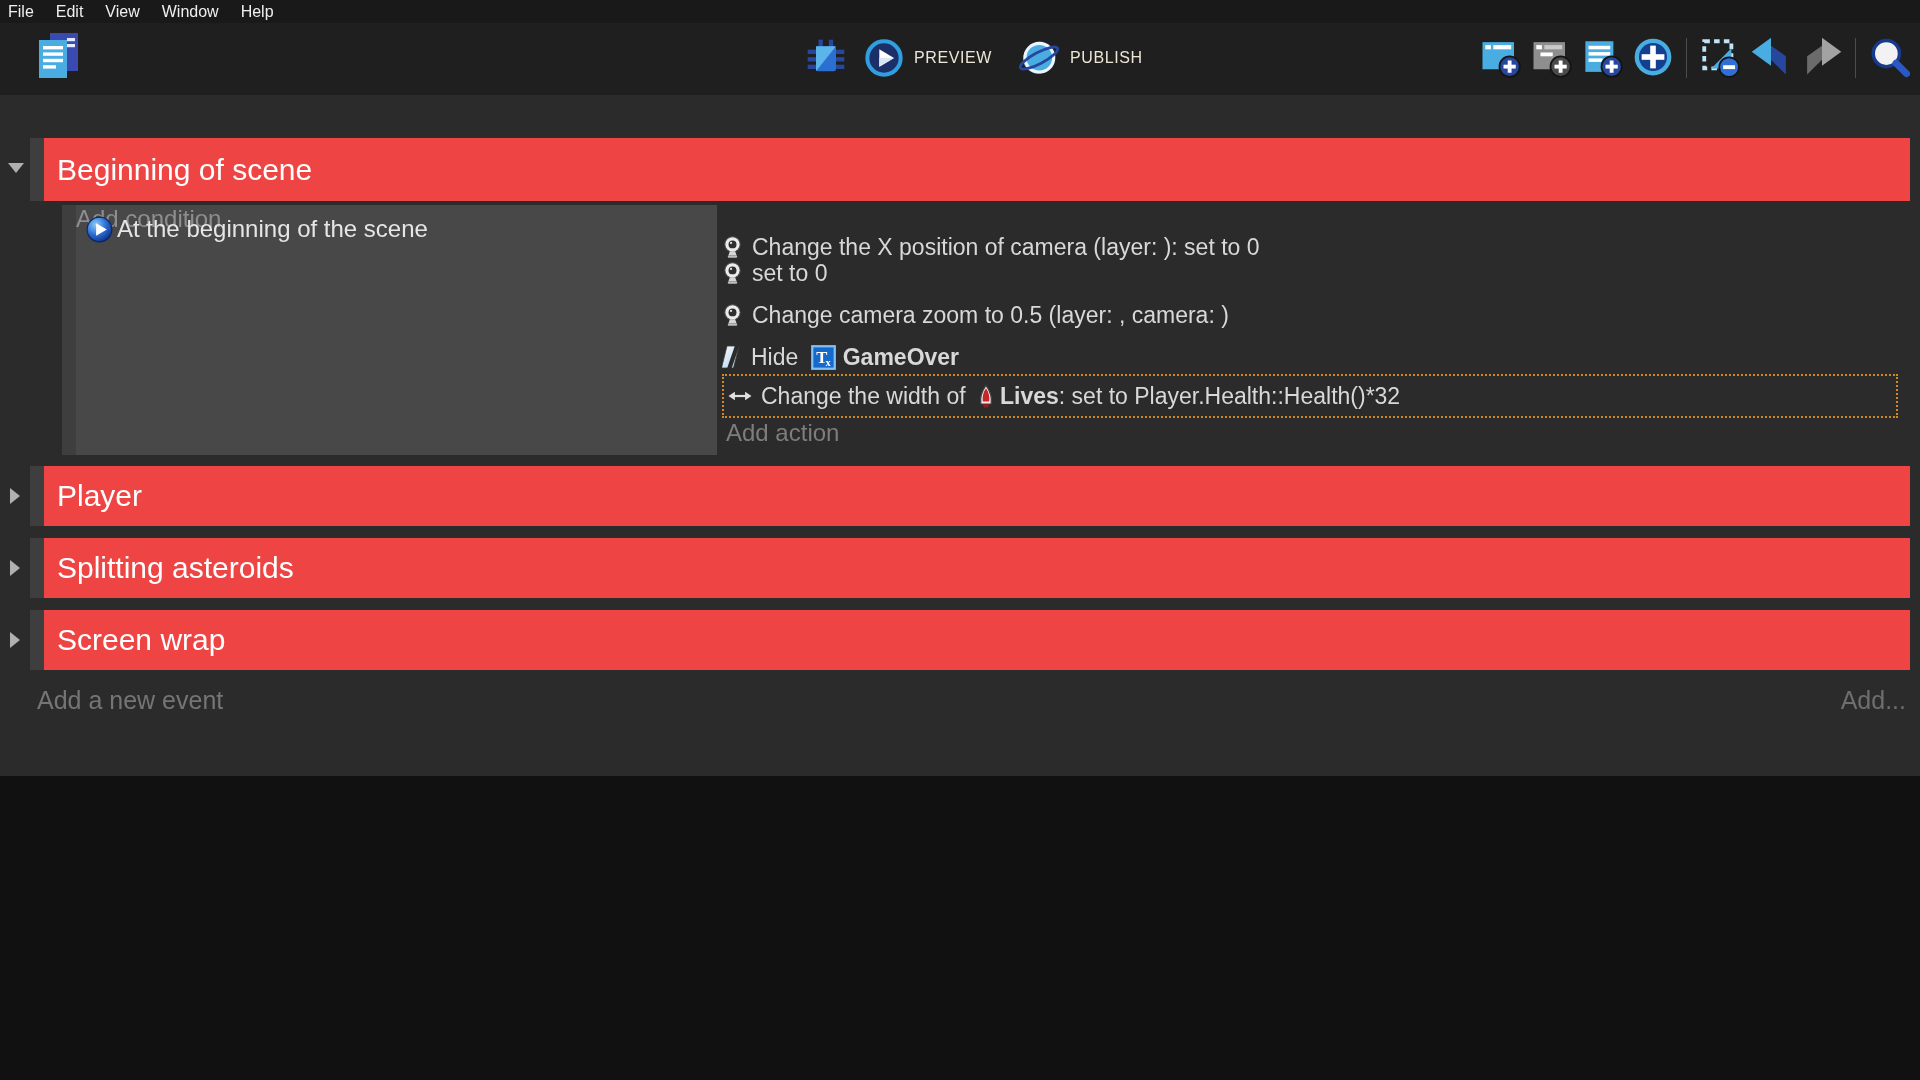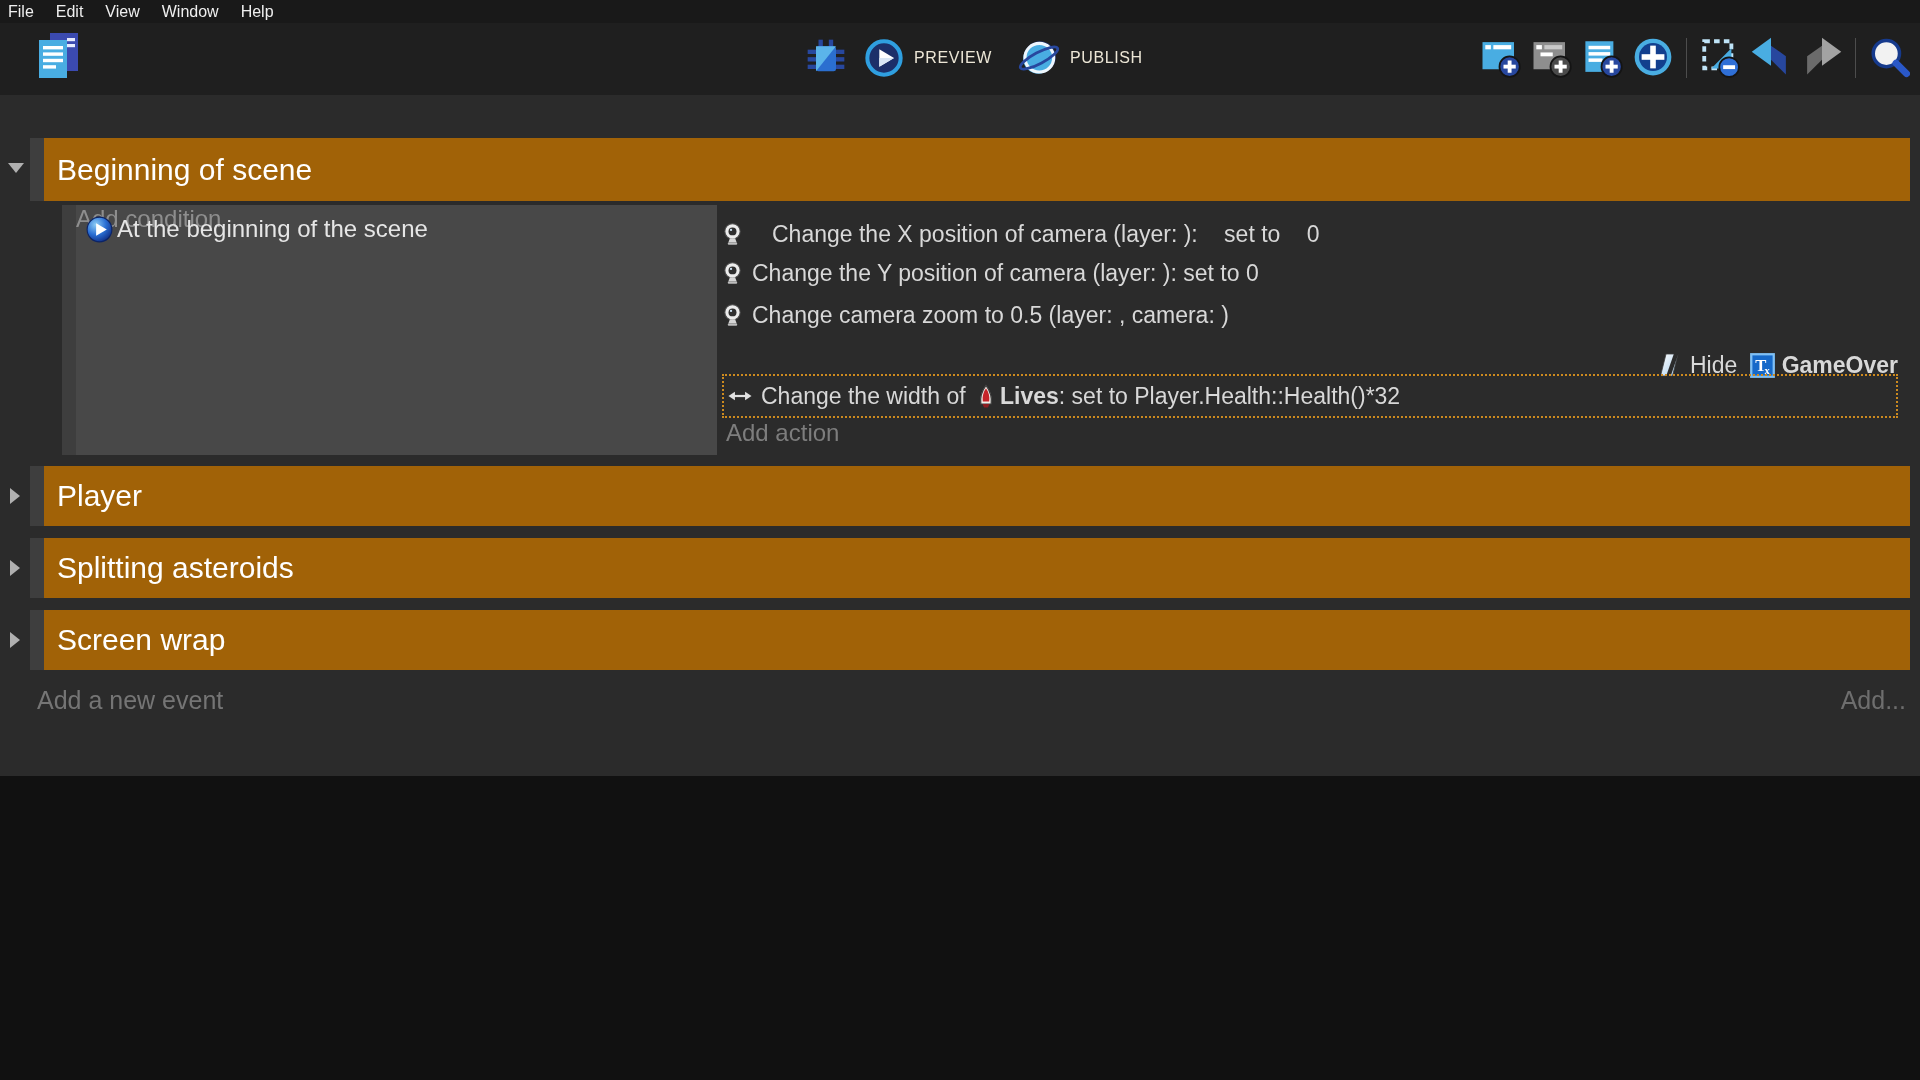--- a/index.html
+++ b/index.html
@@ -32,21 +32,21 @@
   .tab.active{background:#3b4ab0;}
   .tab.active .tab-label{color:#ffffff;}
   .tab-close{width:16px;height:16px;display:inline-flex;}
   
   
   .arrow-down{position:absolute;left:8px;width:0;height:0;cursor:pointer;
       border-left:8px solid transparent;border-right:8px solid transparent;border-top:10px solid #b0b0b0;}
   .arrow-right{position:absolute;left:10px;width:0;height:0;cursor:pointer;
       border-top:8px solid transparent;border-bottom:8px solid transparent;border-left:10px solid #b0b0b0;}
   .gstrip{position:absolute;left:30px;width:14px;top:0;bottom:0;background:#3e3e3e;}
-  .gbar{position:absolute;left:44px;right:10px;top:0;bottom:0;background:#a16207;cursor:pointer;}
+  .gbar{position:absolute;left:44px;right:10px;top:0;bottom:0;background:#ef4444;cursor:pointer;}
   .gtitle{color:#ffffff;font-size:30px;line-height:60px;padding-left:13px;white-space:pre;}
 
   .ghead{position:absolute;left:0;right:0;top:138px;height:63px;}
   .ghead .gtitle{line-height:63px;}
   .gh-player{position:absolute;left:0;right:0;top:466px;height:60px;border-radius:25px;}
   .gh-split{position:absolute;left:0;right:0;top:538px;height:60px;}
   .gh-wrap{position:absolute;left:0;right:0;top:610px;height:60px;}
 
   .event-body{position:absolute;left:0;right:0;top:205px;height:250px;}
   .estrip{position:absolute;left:62px;width:14px;top:0;bottom:0;background:#3e3e3e;}
@@ -56,21 +56,21 @@
   .crow .ctext{color:#e6e6e6;font-size:24px;white-space:pre;margin-left:4px;}
   .crow2{top:54px;left:12px;color:#8e8e8e;font-size:24px;white-space:pre;}
 
   .actions{position:absolute;left:722px;right:22px;top:0;bottom:0;}
   .arow{position:absolute;left:0;right:0;height:40px;display:flex;align-items:center;cursor:pointer;}
   .arow span{white-space:pre;font-size:23px;color:#d8d8d8;}
   .arow .aicon{margin-right:9px;display:inline-flex;flex:none;}
   .kw{color:#b783f7;}
   .val{color:#e3da45;}
   .obj{color:#ad71f7;font-weight:bold;}
-  .r0{top:9px;gap:20px;} .r1{top:48px;} .r2{top:90px;} .r3{top:140px;justify-content:flex-end;}
+  .r0{top:22px;} .r1{top:48px;} .r2{top:90px;} .r3{top:132px;}
   .rsel{top:169px;height:44px;box-sizing:border-box;border:2px dotted #cd8a1f;padding-left:4px;}
   .add-action{position:absolute;top:214px;left:4px;color:#7d7d7d;font-size:24px;white-space:pre;cursor:pointer;}
 
   .add-event-label{position:absolute;top:686px;left:37px;color:#757575;font-size:25px;cursor:pointer;}
   .add-more-label{position:absolute;top:686px;right:14px;color:#6e6e6e;font-size:25px;cursor:pointer;}
 </style>
 </head>
 <body>
 
 <div id="app">
@@ -266,21 +266,20 @@
       <div class="arow r1">
         <span class="aicon">
           <svg width="21" height="24" viewBox="0 0 20 22">
             <circle cx="10" cy="8.5" r="7.3" fill="#ececec" stroke="#4c4c4c" stroke-width="1"></circle>
             <circle cx="10" cy="8.5" r="3.8" fill="#2f2f2f"></circle>
             <circle cx="8.6" cy="7.1" r="1.1" fill="#cfe4f5"></circle>
             <polygon points="7.5,15 12.5,15 14,19 6,19" fill="#d6d6d6"></polygon>
             <rect x="5.5" y="19" width="9" height="2.2" rx="1" fill="#bdbdbd"></rect>
           </svg>
         </span>
-        <span>Change the Y position of camera (layer: ): </span>
           <span class="kw">set to</span>
           <span class="val"> 0</span>
       </div>
 
       <div class="arow r2">
         <span class="aicon">
           <svg width="21" height="24" viewBox="0 0 20 22">
             <circle cx="10" cy="8.5" r="7.3" fill="#ececec" stroke="#4c4c4c" stroke-width="1"></circle>
             <circle cx="10" cy="8.5" r="3.8" fill="#2f2f2f"></circle>
             <circle cx="8.6" cy="7.1" r="1.1" fill="#cfe4f5"></circle>

